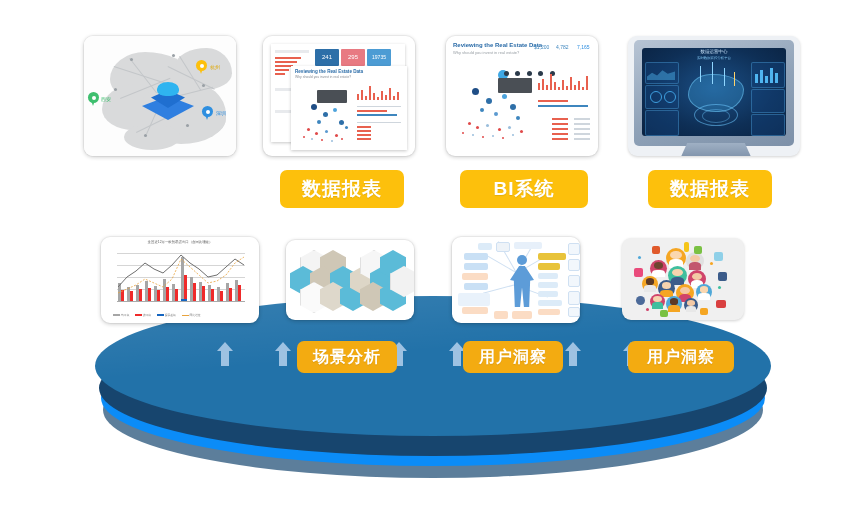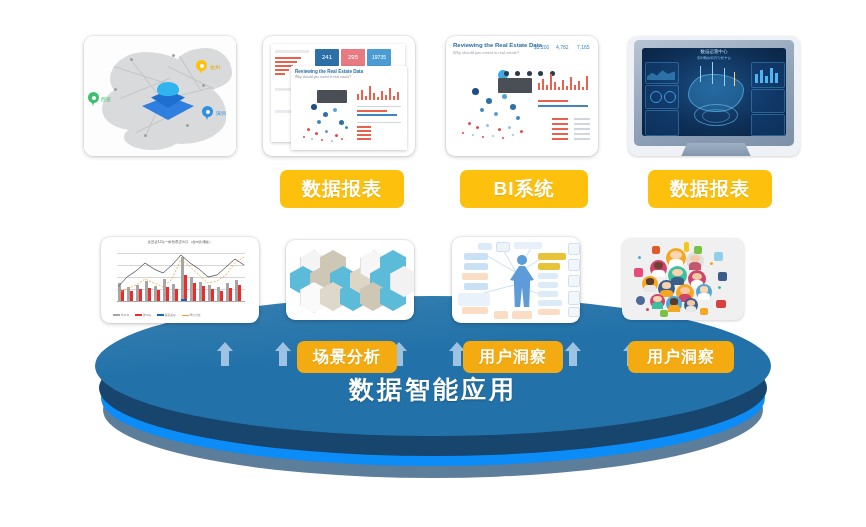--- a/index.html
+++ b/index.html
@@ -368,21 +368,20 @@
     <span>数据报表</span>
   </div>
 
   <div class="platform">
     <div class="disc disc-shadow"></div>
     <div class="disc disc-mid"></div>
     <div class="disc disc-edge"></div>
     <div class="disc disc-top">
       <div class="disc-top-sheen"></div>
     </div>
-    <div class="platform-title">数据智能应用</div>
     <div id="arrow-host">
         <div class="arrow" style="left: 122px; top: 46px;">
           <div class="head"></div>
           <div class="stem"></div>
         </div>
         <div class="arrow" style="left: 180px; top: 46px;">
           <div class="head"></div>
           <div class="stem"></div>
         </div>
         <div class="arrow" style="left: 238px; top: 46px;">

